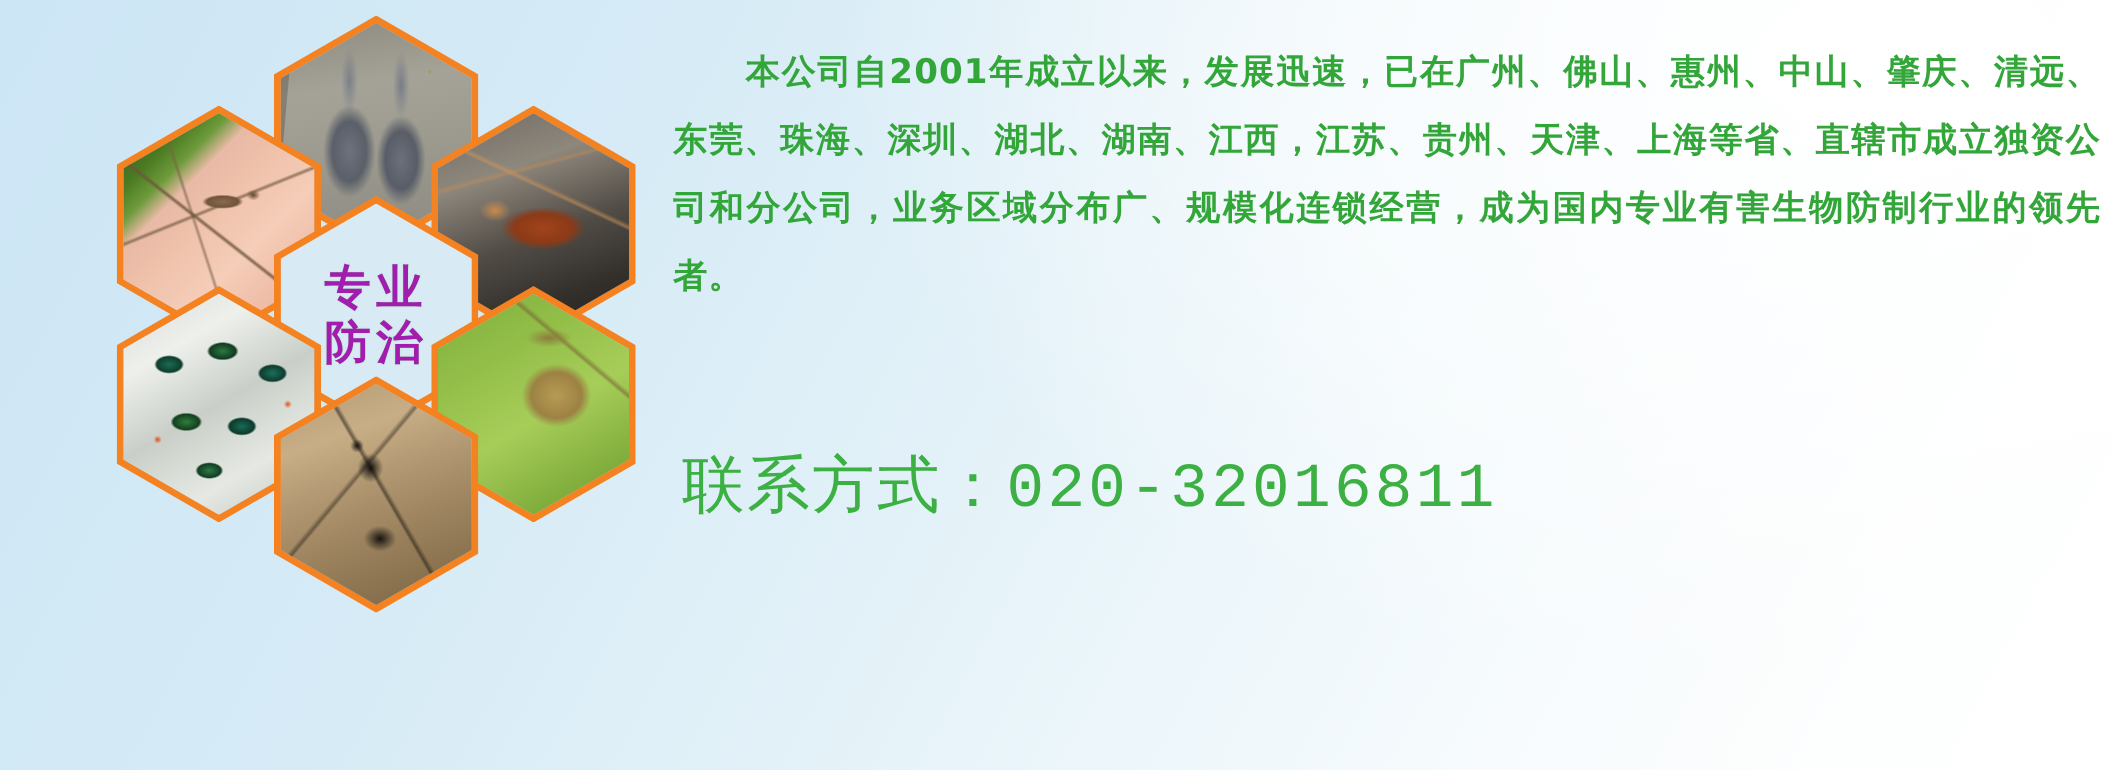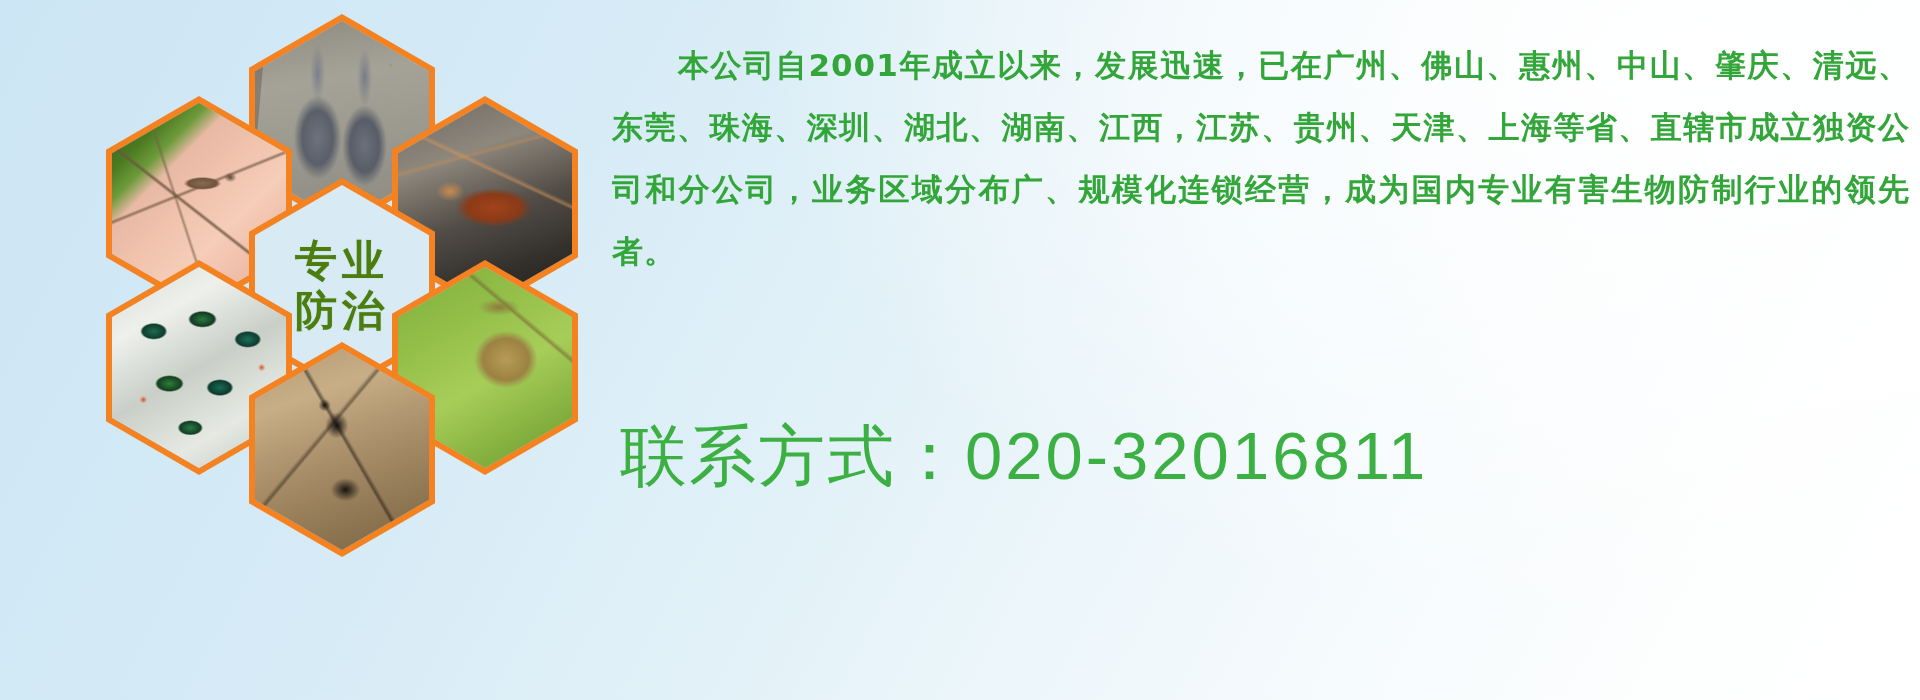--- a/index.html
+++ b/index.html
@@ -35,21 +35,21 @@
   .h-top      {left:157px; top:6px;}
   .h-lefttop  {left:14px;  top:88px;}
   .h-righttop {left:300px; top:88px;}
   .h-center   {left:157px; top:170px;}
   .h-leftbot  {left:14px;  top:252px;}
   .h-rightbot {left:300px; top:252px;}
   .h-bottom   {left:157px; top:334px;}
 
   .h-center .hex-inner{background:#d8eaf4;display:flex;align-items:center;justify-content:center;}
   .center-text{
-    color:#4d7c0f;font-weight:bold;font-size:42px;line-height:1.18;
+    color:#a21caf;font-weight:bold;font-size:42px;line-height:1.18;
     text-align:center;letter-spacing:5px;
     font-family:"DejaVu Sans","Liberation Sans",sans-serif;
     text-shadow:0 0 1px rgba(60,176,52,.5);
   }
   .center-text div{white-space:nowrap;}
 
   
   .ph{position:absolute;inset:0;}
   
   .ph-rats{
@@ -145,24 +145,24 @@
     font-weight:bold;
     font-size:31px;
     line-height:62px;
     letter-spacing:1px;
     text-indent:66px;
     text-align:justify;
     text-justify:inter-character;
     width:1298px;
   }
   #contact{
-    position:absolute;left:620px;top:412px;width:1300px;
+    position:absolute;left:620px;top:402px;width:1300px;
     color:#3cb043;
-    font-family:Liberation Sans, sans-serif;
-    font-size:67px;
+    font-family:Liberation Mono, monospace;
+    font-size:57px;
     line-height:88px;
     letter-spacing:2px;
   }
   .contact-line{white-space:nowrap;}
   .contact-line-2{padding-left:290px;}
   .phone{letter-spacing:3px;}
 </style>
 </head>
 <body>
 

